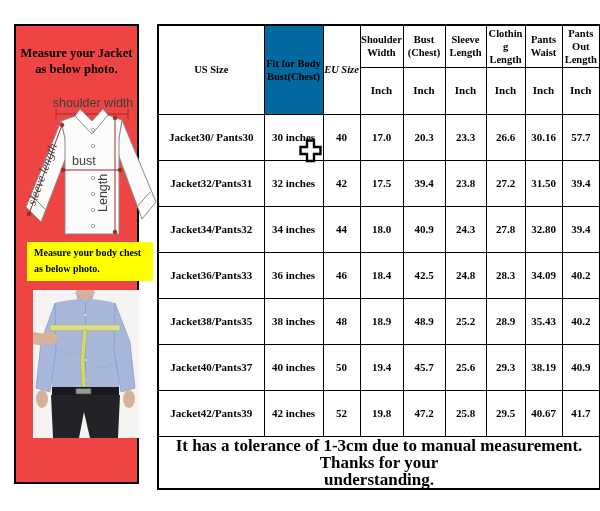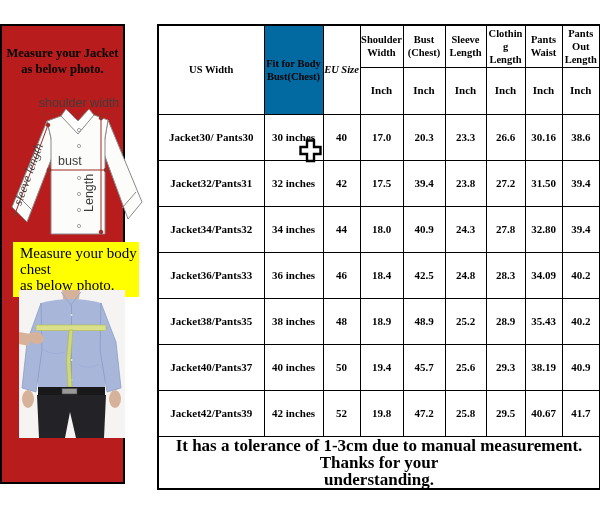--- a/index.html
+++ b/index.html
@@ -1,26 +1,26 @@
 <!DOCTYPE html>
 <html><head>
 <meta charset="utf-8">
 <style>
   html,body{margin:0;padding:0;background:#fff;}
   .canvas{position:relative;width:600px;height:511px;background:#ffffff;overflow:hidden;
           font-family:"Liberation Serif",serif;color:#000;}
 
   
-  .sidebar{position:absolute;left:0;top:24px;width:125px;height:460px;
-           border:2px solid #000;box-sizing:border-box;background:#b91c1c;}
+  .sidebar{position:absolute;left:14px;top:24px;width:125px;height:460px;
+           border:2px solid #000;box-sizing:border-box;background:#ef4444;}
   .jacket-note{margin-top:19px;text-align:center;font-weight:bold;font-size:12.5px;
                line-height:16px;white-space:pre-line;}
   .shirt-svg{position:absolute;left:1px;top:70px;}
   .yellow-note{position:absolute;left:11px;top:216px;width:126px;box-sizing:border-box;
-               background:#ffff00;font-weight:normal;font-size:15px;line-height:16px;
+               background:#ffff00;font-weight:bold;font-size:10px;line-height:16px;
                padding:3px 2px 4px 7px;white-space:pre-line;}
   .person-svg{position:absolute;left:17px;top:264px;}
 
   
   table.size-table{position:absolute;left:157px;top:24px;width:442px;
                    border-collapse:collapse;table-layout:fixed;
                    border:2px solid #000;background:#fff;}
   .size-table th,.size-table td{border:1px solid #000;padding:0;text-align:center;
                    vertical-align:middle;font-weight:bold;overflow:hidden;}
   .size-table th{font-size:10.5px;line-height:13px;white-space:pre-line;}
@@ -132,21 +132,21 @@
         <col style="width:37px">
       <col style="width:43px">
         <col style="width:42px">
         <col style="width:41px">
       <col style="width:39px">
         <col style="width:37px">
         <col style="width:38px">
     </colgroup>
     <thead>
       <tr class="hdr-row1">
-        <th rowspan="2">US Width</th>
+        <th rowspan="2">US Size</th>
         <th rowspan="2" class="th-fit">Fit for Body
 Bust(Chest)</th>
         <th rowspan="2" class="th-eu">EU Size</th>
         <th>Shoulder
 Width</th>
         <th>Bust
 (Chest)</th>
         <th>Sleeve
 Length</th>
         <th>Clothin
@@ -169,21 +169,21 @@
     <tbody>
       <tr class="data-row">
         <td>Jacket30/ Pants30</td>
         <td>30 inches</td>
         <td>40</td>
         <td>17.0</td>
         <td>20.3</td>
         <td>23.3</td>
         <td>26.6</td>
         <td>30.16</td>
-        <td>38.6</td>
+        <td>57.7</td>
       </tr>
       <tr class="data-row">
         <td>Jacket32/Pants31</td>
         <td>32 inches</td>
         <td>42</td>
         <td>17.5</td>
         <td>39.4</td>
         <td>23.8</td>
         <td>27.2</td>
         <td>31.50</td>

